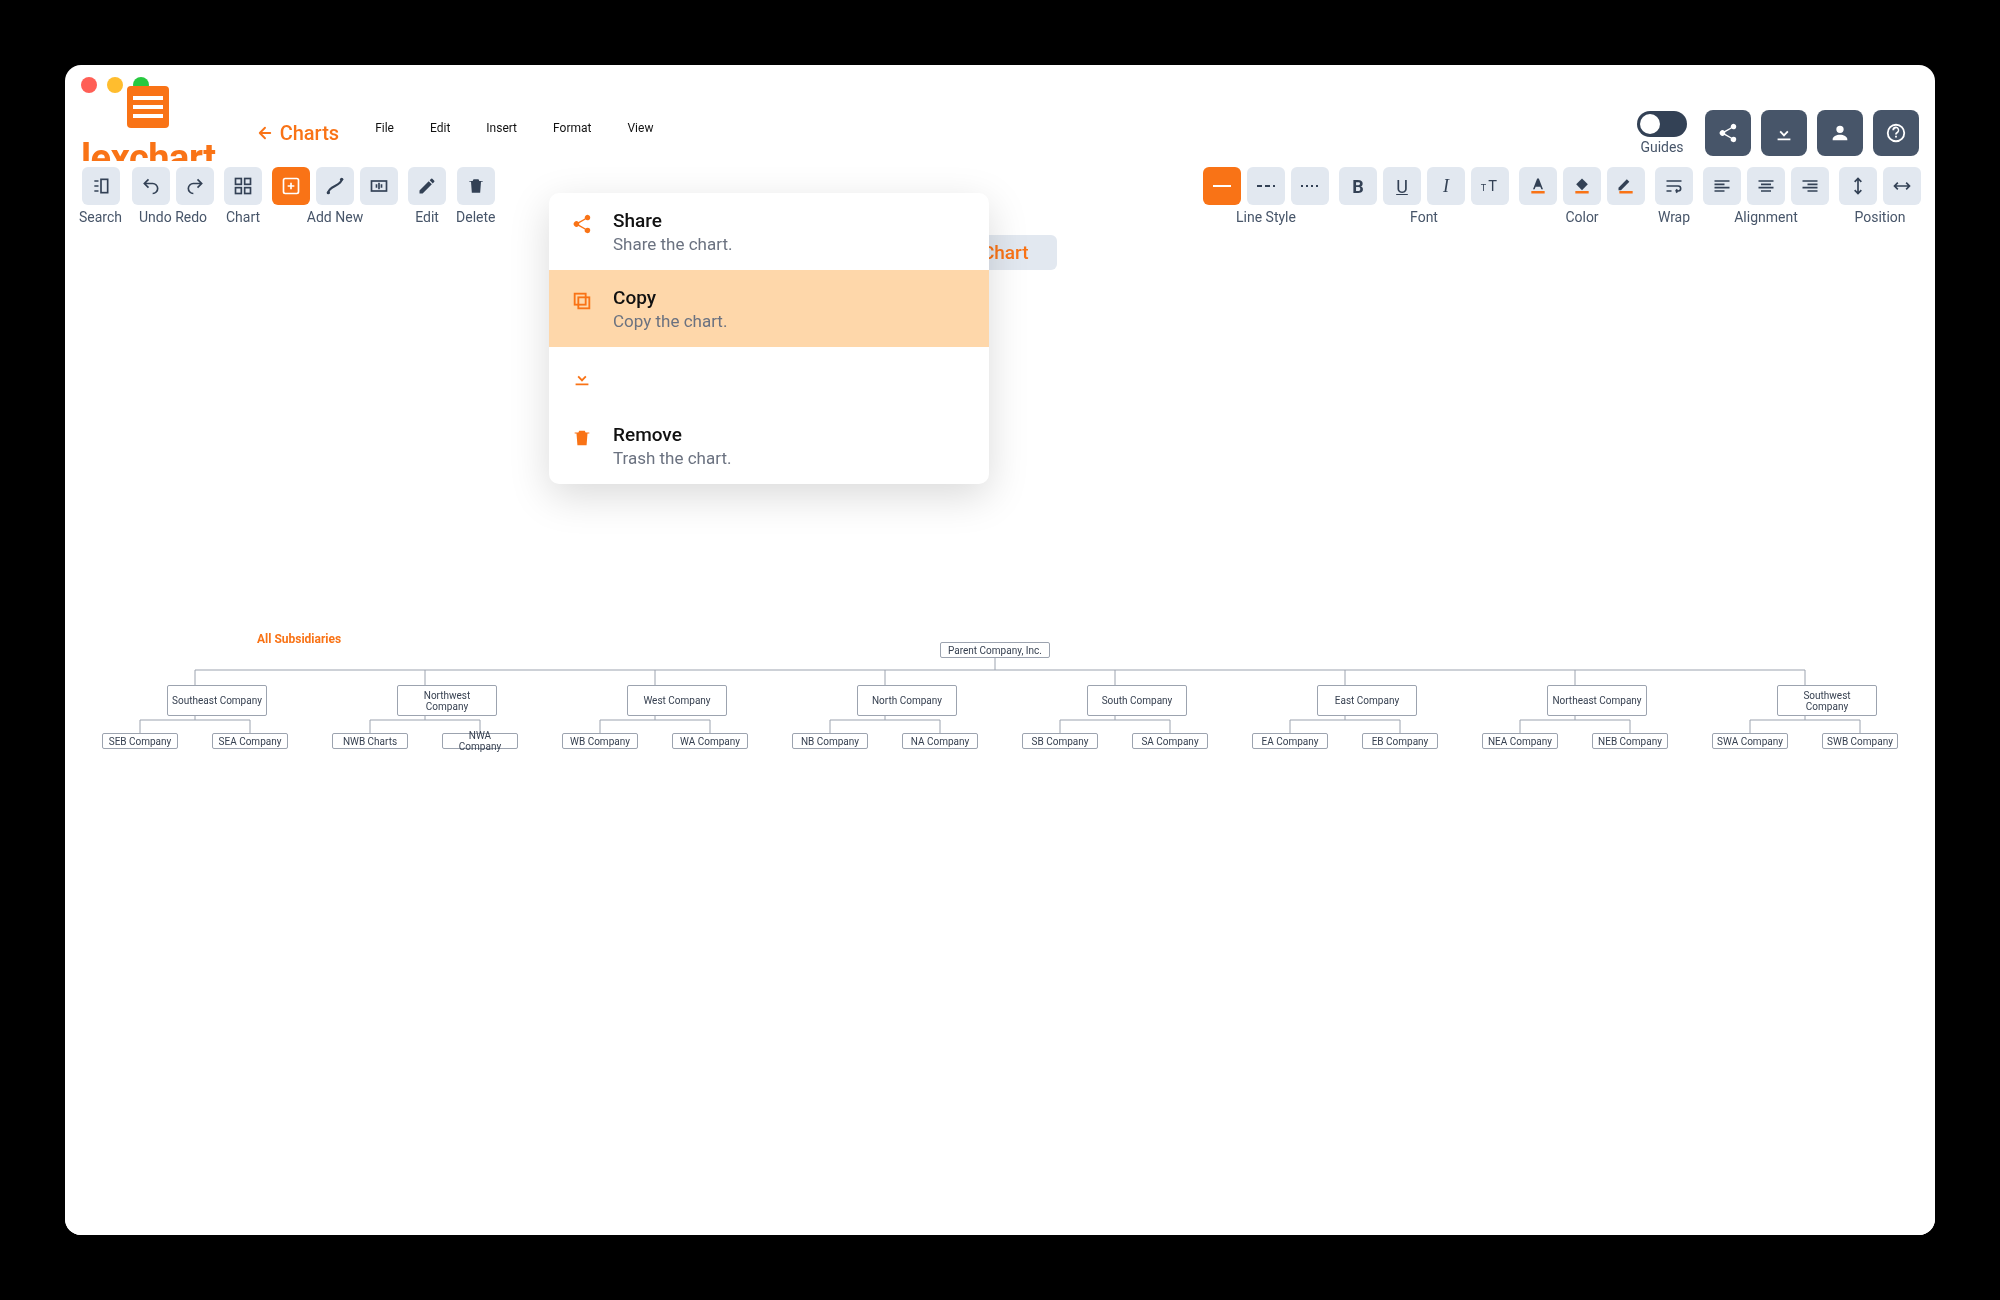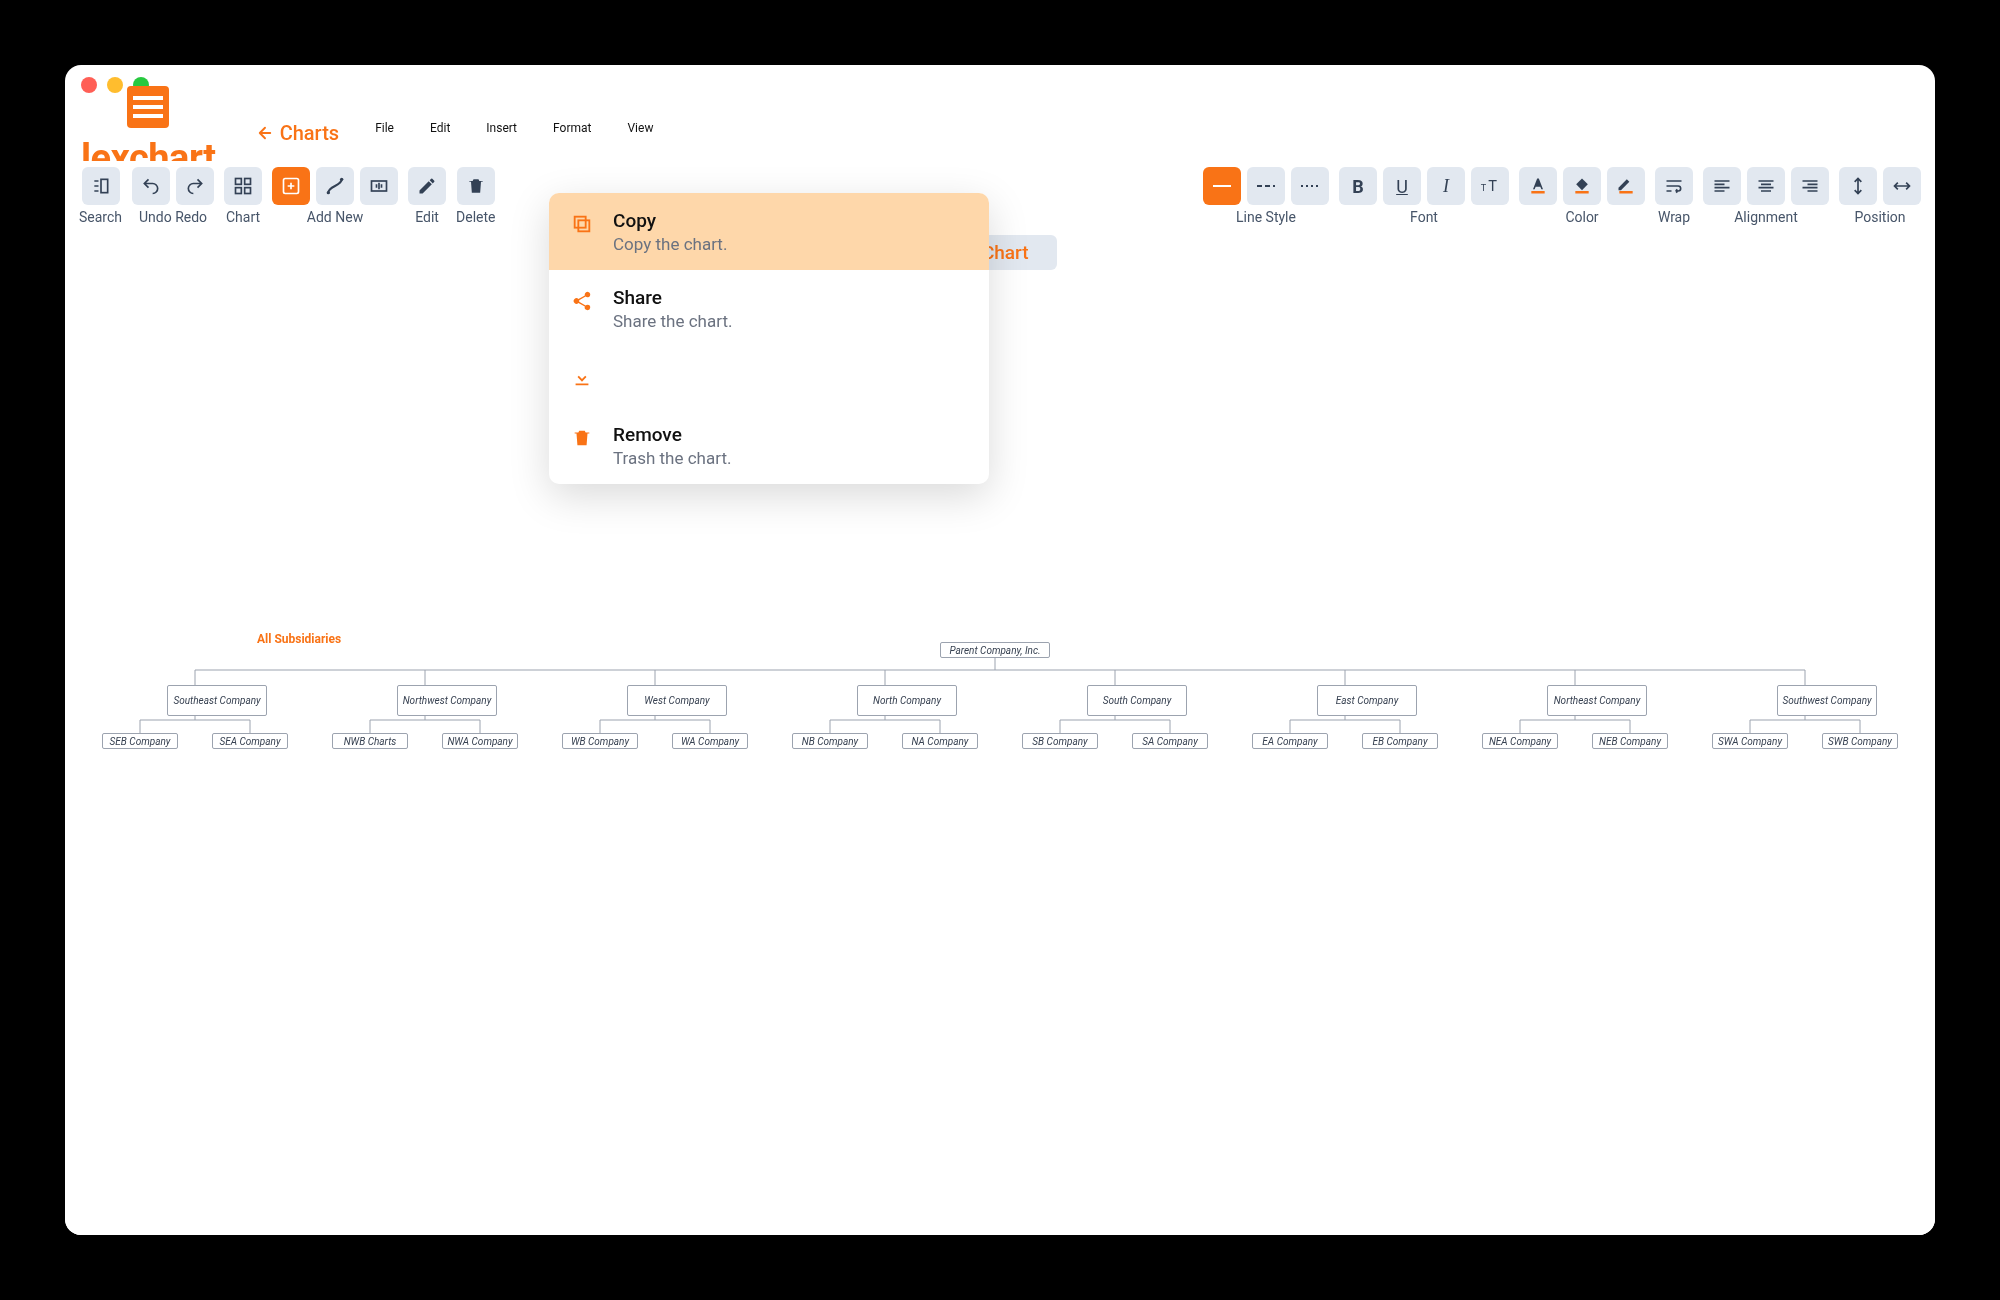--- a/index.html
+++ b/index.html
@@ -27,21 +27,21 @@
 .toolbar { display: flex; align-items: flex-start; padding: 6px 14px 10px; gap: 10px; background: #fff; }
 .tool-group { display: flex; flex-direction: column; align-items: center; gap: 4px; }
 .tool-row { display: flex; gap: 6px; }
 .tool-btn { width: 38px; height: 38px; background: #e2e8f0; border-radius: 6px; display: flex; align-items: center; justify-content: center; color: #334155; cursor: pointer; position: relative; }
 .tool-btn.orange { background: #f97316; color: #fff; }
 .tool-label { font-size: 14px; color: #475569; }
 .canvas { flex: 1; background: #fff; position: relative; }
 .tab-chip { position: absolute; top: 0; left: 890px; background: #e2e8f0; border-radius: 6px; padding: 6px 28px 6px 12px; color: #f97316; font-size: 19px; font-weight: 500; }
 .subs-label { position: absolute; left: 192px; top: 397px; color: #f97316; font-size: 12px; font-weight: 700; }
 .org { position: absolute; left: 15px; right: 15px; top: 395px; }
-.node { position: absolute; border: 1px solid #9ca3af; background: #fff; font-size: 10px; color: #374151; display: flex; align-items: center; justify-content: center; text-align: center; padding: 2px 4px; border-radius: 2px; font-style: italic; }
+.node { position: absolute; border: 1px solid #9ca3af; background: #fff; font-size: 10px; color: #374151; display: flex; align-items: center; justify-content: center; text-align: center; padding: 2px 4px; border-radius: 2px; }
 .root { left: 860px; top: 12px; width: 110px; height: 16px; }
 .mid { top: 55px; width: 100px; height: 31px; margin-left: 22px; }
 .leaf { top: 103px; width: 76px; height: 16px; }
 svg.lines { position: absolute; left: 0; top: 0; width: 100%; height: 160px; }
 svg.lines line { stroke: #9ca3af; stroke-width: 1; }
 .dropdown { position: absolute; left: 484px; top: 128px; width: 440px; background: #fff; border-radius: 10px; box-shadow: 0 12px 40px rgba(0,0,0,0.15); overflow: hidden; }
 .dd-item { display: flex; align-items: flex-start; gap: 18px; padding: 16px 20px; cursor: pointer; }
 .dd-item.highlight { background: #fed7aa; }
 .dd-icon { width: 26px; height: 26px; display: flex; align-items: center; justify-content: center; color: #f97316; flex-shrink: 0; margin-top: 2px; }
 .dd-text { display: flex; flex-direction: column; gap: 2px; }
@@ -70,20 +70,47 @@
         <svg width="18" height="18" viewBox="0 0 24 24">
             <path fill="none" stroke="currentColor" stroke-width="2.5" stroke-linecap="round" stroke-linejoin="round" d="M19 12H5m7-7l-7 7 7 7"></path>
           </svg>
         <span>Charts</span>
       </div>
       <span class="menu-item">File</span>
       <span class="menu-item">Edit</span>
       <span class="menu-item">Insert</span>
       <span class="menu-item">Format</span>
       <span class="menu-item">View</span>
+    </div>
+    <div class="topright">
+      <div class="guides-wrap">
+        <div class="toggle"></div>
+        <span class="guides-label">Guides</span>
+      </div>
+      <div class="sq-btn">
+        <svg width="22" height="22" viewBox="0 0 24 24">
+            <path fill="currentColor" d="M18 16a3 3 0 0 0-2.1.9l-7-4a3 3 0 0 0 0-1.8l7-4A3 3 0 1 0 15 5a3 3 0 0 0 .1.9l-7 4a3 3 0 1 0 0 4.2l7 4A3 3 0 1 0 18 16z"></path>
+          </svg>
+      </div>
+      <div class="sq-btn">
+        <svg width="22" height="22" viewBox="0 0 24 24">
+            <path fill="currentColor" d="M5 20h14v-2H5v2zM12 4v9l3.5-3.5 1.4 1.4L12 16l-4.9-5.1 1.4-1.4L12 13V4h0z"></path>
+          </svg>
+      </div>
+      <div class="sq-btn">
+        <svg width="22" height="22" viewBox="0 0 24 24">
+            <path fill="currentColor" d="M12 12a4 4 0 1 0-4-4 4 4 0 0 0 4 4zm0 2c-4 0-8 2-8 5v1h16v-1c0-3-4-5-8-5z"></path>
+          </svg>
+      </div>
+      <div class="sq-btn">
+        <svg width="22" height="22" viewBox="0 0 24 24">
+            <circle cx="12" cy="12" r="9" fill="none" stroke="currentColor" stroke-width="2"></circle>
+            <path fill="currentColor" d="M11 17h2v-2h-2v2zm1-12a4 4 0 0 0-4 4h2a2 2 0 1 1 3 1.7c-1 .6-2 1.3-2 2.8h2c0-.7.5-1 1.3-1.6A4 4 0 0 0 12 5z"></path>
+          </svg>
+      </div>
     </div>
   </div>
 
   <div class="toolbar">
     <div class="tool-group">
       <div class="tool-row">
         <div class="tool-btn">
           <svg width="20" height="20" viewBox="0 0 24 24">
               <path stroke="currentColor" stroke-width="2" fill="none" d="M4 6h5M4 12h5M4 18h5"></path>
               <rect x="12" y="4" width="8" height="16" fill="none" stroke="currentColor" stroke-width="2"></rect>
@@ -358,46 +385,46 @@
         <div class="node mid" style="left: 1445px; width: 100px;">Northeast Company</div>
         <div class="node leaf" style="left: 1402px; width: 76px;">NEA Company</div>
         <div class="node leaf" style="left: 1512px; width: 76px;">NEB Company</div>
         <div class="node mid" style="left: 1675px; width: 100px;">Southwest Company</div>
         <div class="node leaf" style="left: 1632px; width: 76px;">SWA Company</div>
         <div class="node leaf" style="left: 1742px; width: 76px;">SWB Company</div>
       </div>
   </div>
 
   <div class="dropdown">
+    <div class="dd-item">
+      <div class="dd-icon">
+          <svg width="22" height="22" viewBox="0 0 24 24">
+            <path fill="currentColor" d="M18 16a3 3 0 0 0-2.1.9l-7-4a3 3 0 0 0 0-1.8l7-4A3 3 0 1 0 15 5a3 3 0 0 0 .1.9l-7 4a3 3 0 1 0 0 4.2l7 4A3 3 0 1 0 18 16z"></path>
+          </svg>
+        </div>
+      <div class="dd-text">
+        <span class="dd-title">Share</span>
+        <span class="dd-desc">Share the chart.</span>
+      </div>
+    </div>
     <div class="dd-item highlight">
       <div class="dd-icon">
           <svg width="22" height="22" viewBox="0 0 24 24">
             <rect x="8" y="8" width="12" height="12" fill="none" stroke="currentColor" stroke-width="2"></rect>
             <rect x="4" y="4" width="12" height="12" fill="none" stroke="currentColor" stroke-width="2"></rect>
           </svg>
         </div>
       <div class="dd-text">
         <span class="dd-title">Copy</span>
         <span class="dd-desc">Copy the chart.</span>
       </div>
     </div>
     <div class="dd-item">
       <div class="dd-icon">
           <svg width="22" height="22" viewBox="0 0 24 24">
-            <path fill="currentColor" d="M18 16a3 3 0 0 0-2.1.9l-7-4a3 3 0 0 0 0-1.8l7-4A3 3 0 1 0 15 5a3 3 0 0 0 .1.9l-7 4a3 3 0 1 0 0 4.2l7 4A3 3 0 1 0 18 16z"></path>
-          </svg>
-        </div>
-      <div class="dd-text">
-        <span class="dd-title">Share</span>
-        <span class="dd-desc">Share the chart.</span>
-      </div>
-    </div>
-    <div class="dd-item">
-      <div class="dd-icon">
-          <svg width="22" height="22" viewBox="0 0 24 24">
             <path fill="currentColor" d="M5 20h14v-2H5v2zM12 4v9l3.5-3.5 1.4 1.4L12 16l-4.9-5.1 1.4-1.4L12 13V4z"></path>
           </svg>
         </div>
     </div>
     <div class="dd-item">
       <div class="dd-icon">
           <svg width="22" height="22" viewBox="0 0 24 24">
             <path fill="currentColor" d="M6 7h12l-1 13H7L6 7zm3-3h6l1 2H8l1-2zM4 6h16v1H4V6z"></path>
           </svg>
         </div>

